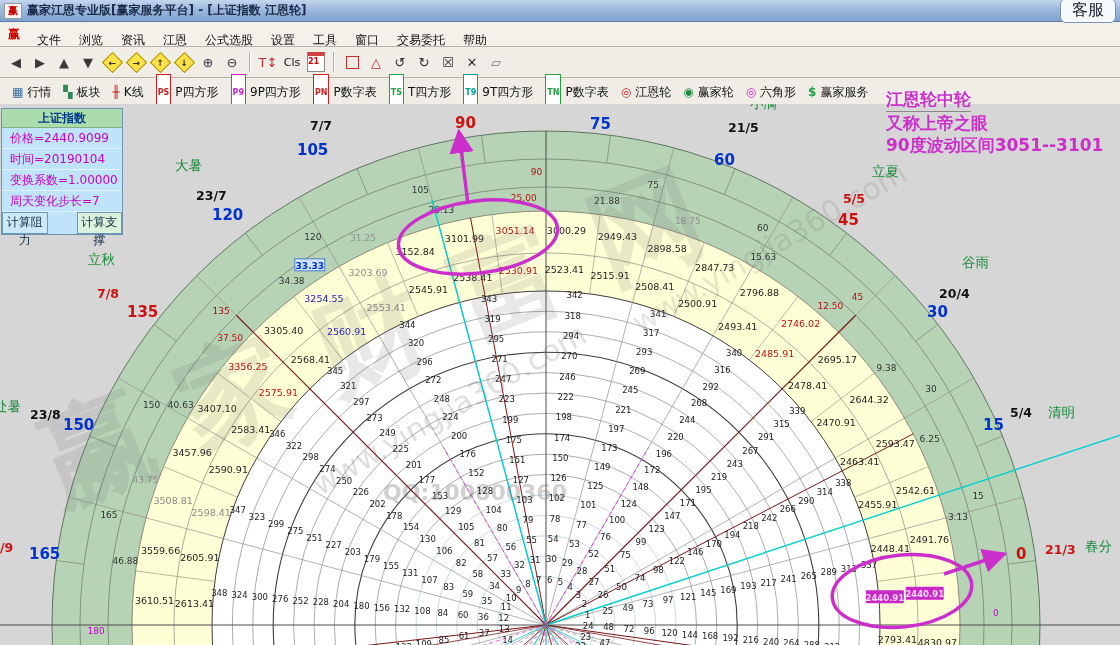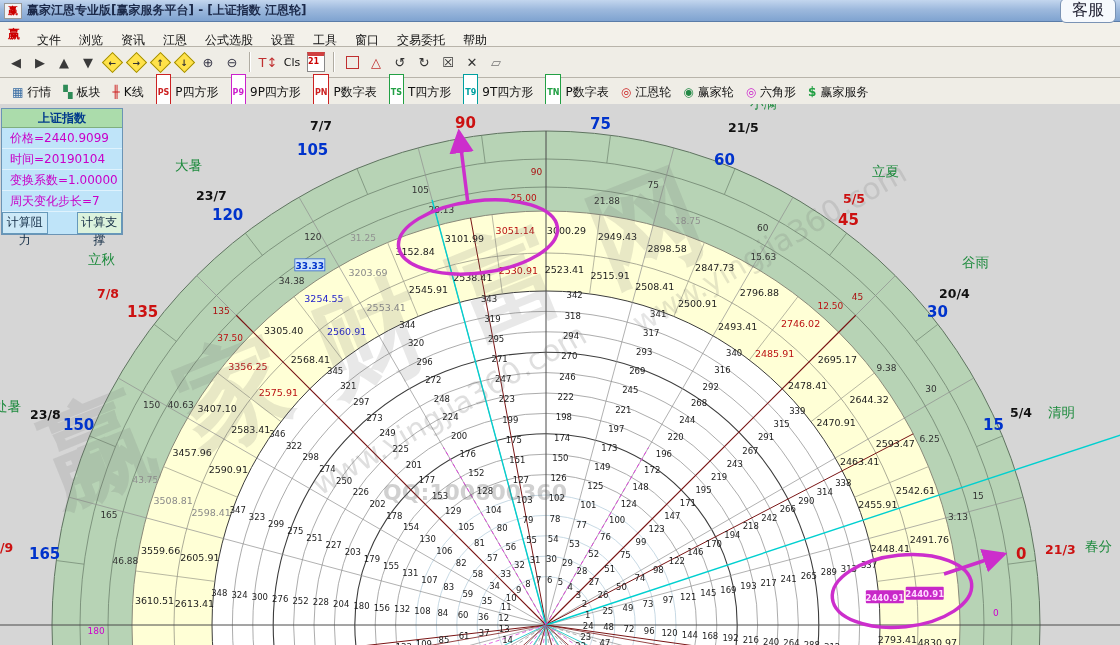--- a/index.html
+++ b/index.html
@@ -647,13 +647,18 @@
     <div class="prow">价格=2440.9099</div>
     <div class="prow">时间=20190104</div>
     <div class="prow">变换系数=1.00000</div>
     <div class="prow">周天变化步长=7</div>
     <div class="pbtns">
       <div class="pbtn">计算阻力</div>
       <div class="pbtn alt">计算支撑</div>
     </div>
   </div>
 
+  <div class="note">
+    <div class="l1">江恩轮中轮</div>
+    <div>又称上帝之眼</div>
+    <div>90度波动区间3051--3101</div>
+  </div>
 </div>
 
 </body></html>

